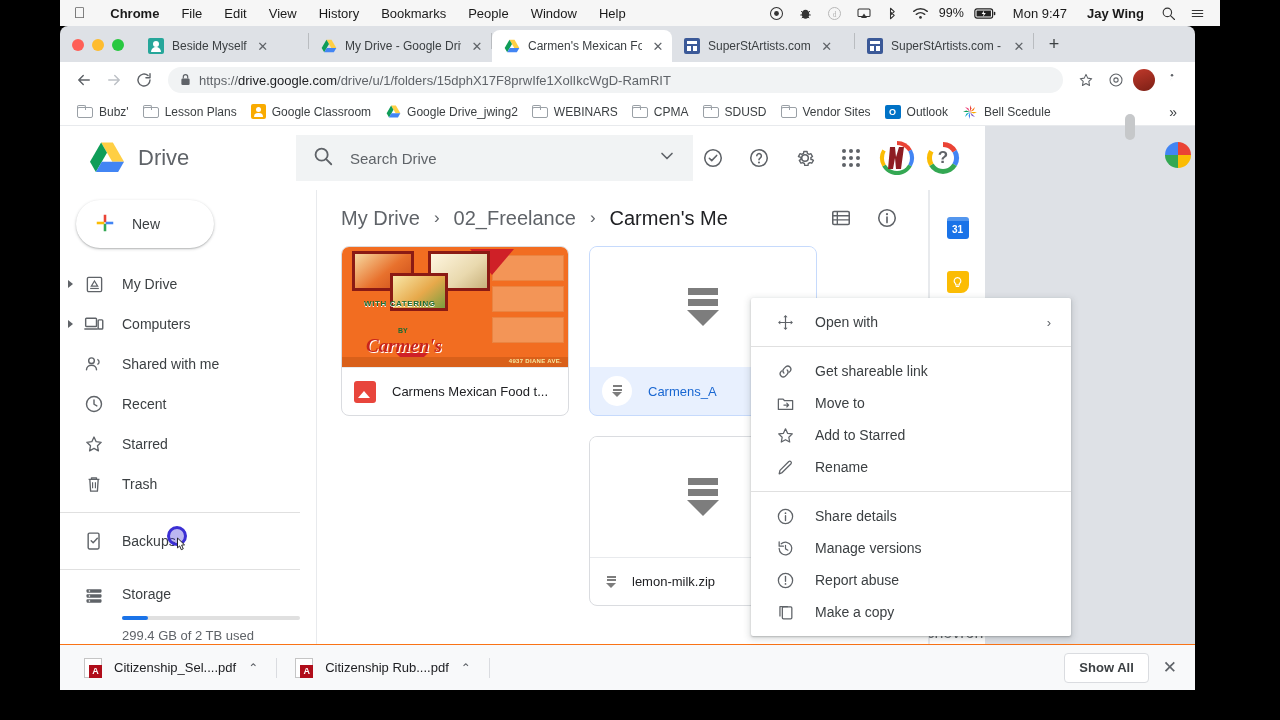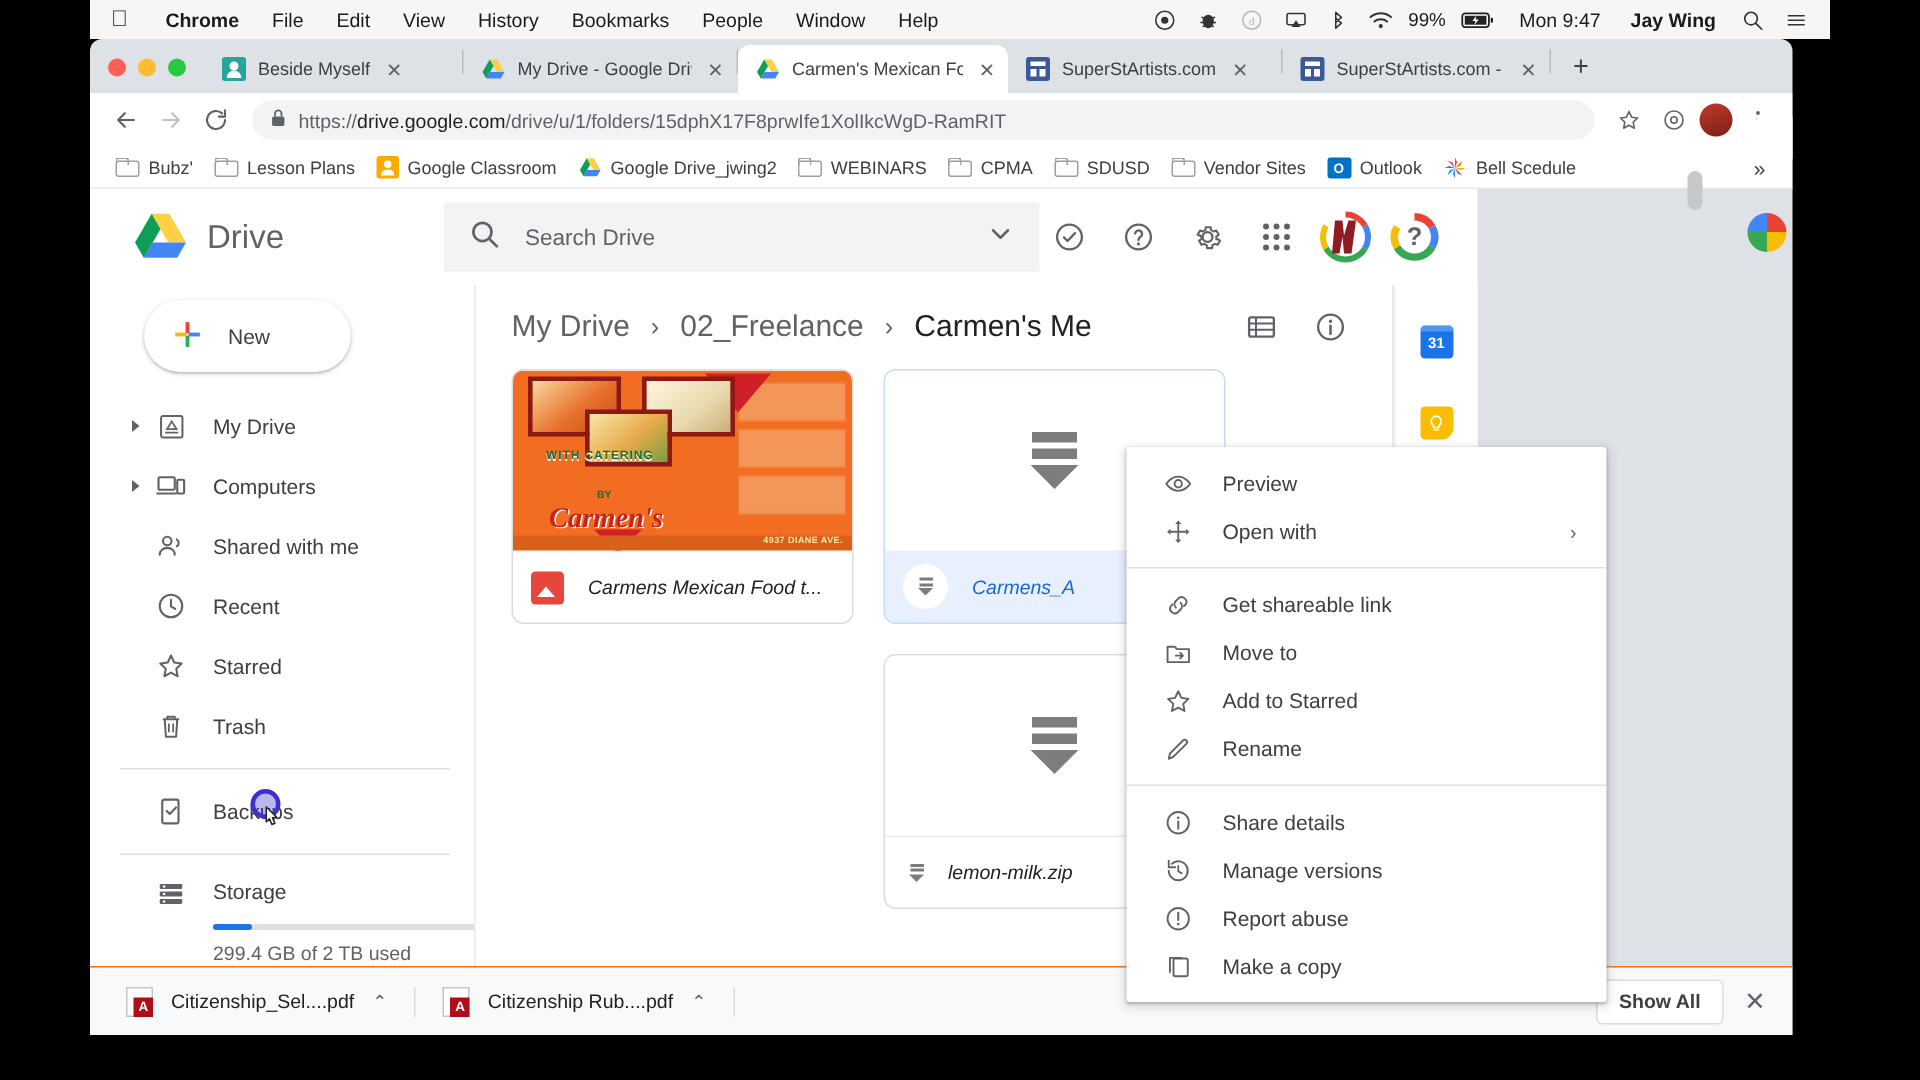--- a/index.html
+++ b/index.html
@@ -114,21 +114,21 @@
   .hdr-icon { width: 40px; height: 40px; border-radius: 50%; display: flex; align-items: center;
               justify-content: center; color: #5f6368; }
   .apps-grid { display: grid; grid-template-columns: repeat(3, 4px); grid-gap: 3px; }
   .apps-grid i { width: 4px; height: 4px; background: #5f6368; border-radius: 50%; display: block; }
   .avatar-big { width: 36px; height: 36px; border-radius: 50%; overflow: hidden; position: relative;
                 background: #fff; }
   .help-badge { width: 34px; height: 34px; border-radius: 50%; display: flex; align-items: center;
                 justify-content: center; color: #fff; font-weight: bold; font-size: 17px; position: relative; }
 
   .drive-body { display: flex; height: 500px; }
-  .sidebar { width: 256px; padding-top: 2px; position: relative; padding-left: 20px; }
+  .sidebar { width: 256px; padding-top: 2px; position: relative; }
   .new-btn { margin: 8px 0 16px 16px; width: 138px; height: 48px; border-radius: 24px;
              background: #fff; box-shadow: 0 1px 3px rgba(60,64,67,.3), 0 1px 1px rgba(60,64,67,.15);
              display: flex; align-items: center; gap: 16px; padding-left: 18px; font-size: 14px; color: #3c4043; }
   .nav-item { height: 40px; display: flex; align-items: center; gap: 18px; padding-left: 24px;
               font-size: 14px; color: #3c4043; border-radius: 0 20px 20px 0; position: relative; }
   .nav-item .nicon { width: 20px; height: 20px; display: flex; align-items: center; justify-content: center;
                      color: #5f6368; flex: none; }
   .nav-caret { position: absolute; left: 8px; width: 0; height: 0; border-left: 5px solid #5f6368;
                border-top: 4px solid transparent; border-bottom: 4px solid transparent; }
   .nav-divider { height: 1px; background: #e0e0e0; margin: 8px 16px 8px 0; }
@@ -149,21 +149,21 @@
 
   .files { display: flex; flex-wrap: wrap; gap: 20px; padding: 0 24px; }
   .card { width: 228px; height: 170px; border: 1px solid #dadce0; border-radius: 8px; overflow: hidden;
           background: #fff; display: flex; flex-direction: column; }
   .card.selected { background: #e8f0fe; border-color: #c6dafc; }
   .card .thumb { flex: 1; position: relative; overflow: hidden; background: #fff;
                  display: flex; align-items: center; justify-content: center; }
   .card .foot { height: 48px; display: flex; align-items: center; gap: 16px; padding: 0 12px;
                 border-top: 1px solid #e8eaed; font-size: 13px; color: #202124; }
   .card.selected .foot { border-top: none; color: #1967d2; }
-  .card .fname { white-space: nowrap; overflow: hidden; text-overflow: ellipsis; font-style: italic; }
+  .card .fname { white-space: nowrap; overflow: hidden; text-overflow: ellipsis; }
   .img-badge { width: 22px; height: 22px; background: #e8453c; border-radius: 3px; position: relative; flex:none; }
   .img-badge::after { content: ""; position: absolute; left: 4px; bottom: 5px;
                       border-left: 6px solid transparent; border-right: 6px solid transparent;
                       border-bottom: 7px solid #fff; }
   .zip-chip { width: 30px; height: 30px; border-radius: 50%; background: #fff; display: flex;
               align-items: center; justify-content: center; flex: none; }
 
   
   .flyer { position: absolute; inset: 0; background: #f26d21; }
   .flyer .ph { position: absolute; background: #fff; border: 3px solid #8b1a14; }
@@ -827,29 +827,20 @@
                   <path d="M6 12.6l4 4L18.5 7" fill="none" stroke="#fff" stroke-width="3" stroke-linecap="round" stroke-linejoin="round"></path>
                 </svg>
             </span>
           </span>
           <span class="rail-expand">chevron-right-icon</span>
         </div>
       </div>
 
       <div class="ctxmenu">
 
-        <div class="ctx-item">
-          <span class="cicon">
-            <svg width="19" height="19" viewBox="0 0 24 24">
-                <path d="M2 12s3.6-6 10-6 10 6 10 6-3.6 6-10 6-10-6-10-6z" fill="none" stroke="#5f6368" stroke-width="1.6"></path>
-                <circle cx="12" cy="12" r="3.1" fill="none" stroke="#5f6368" stroke-width="1.6"></circle>
-              </svg>
-          </span>
-          <span>Preview</span>
-        </div>
 
         <div class="ctx-item">
           <span class="cicon">
             <svg width="19" height="19" viewBox="0 0 24 24">
                 <path d="M12 2.6l2.6 2.8h-5.2zM12 21.4l-2.6-2.8h5.2zM2.6 12l2.8-2.6v5.2zM21.4 12l-2.8 2.6V9.4z" fill="#5f6368"></path>
                 <path d="M12 5v14M5 12h14" stroke="#5f6368" stroke-width="1.5"></path>
               </svg>
           </span>
           <span>Open with</span>
           <span class="submenu-arrow">›</span>

